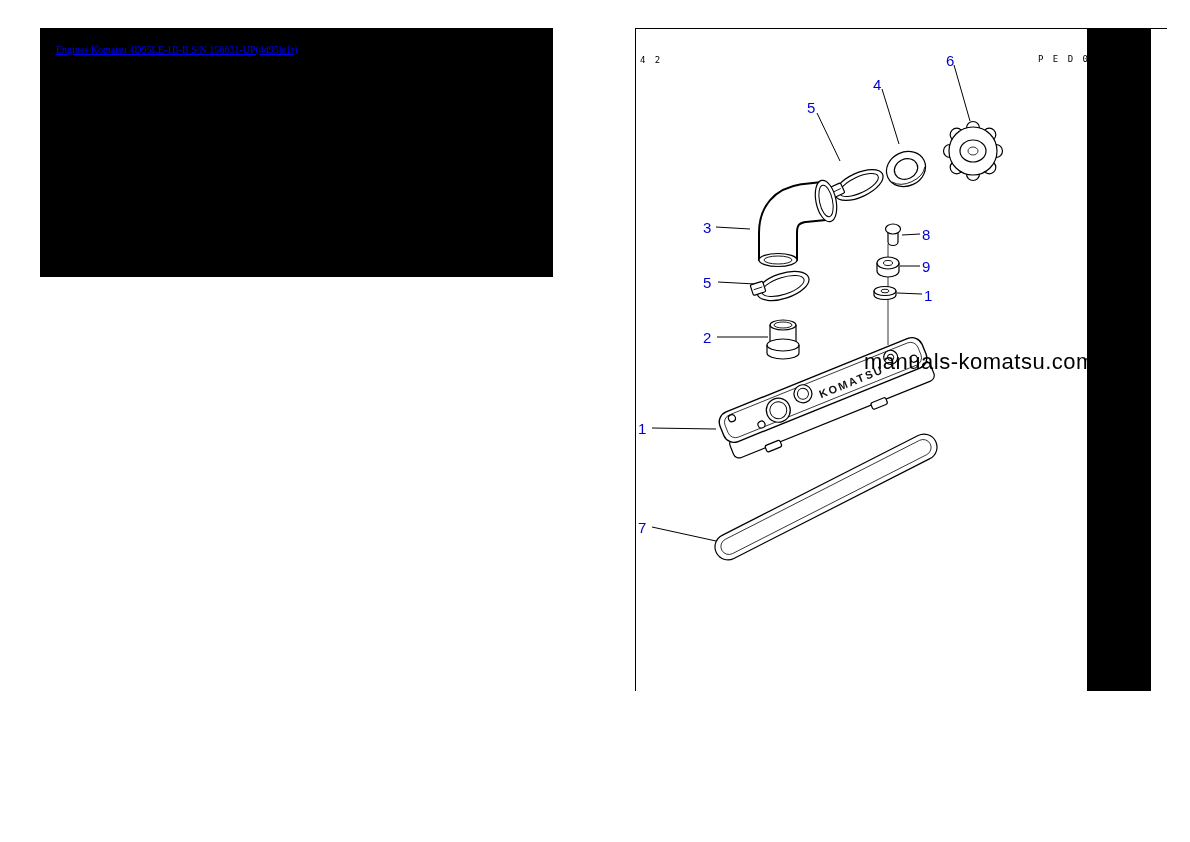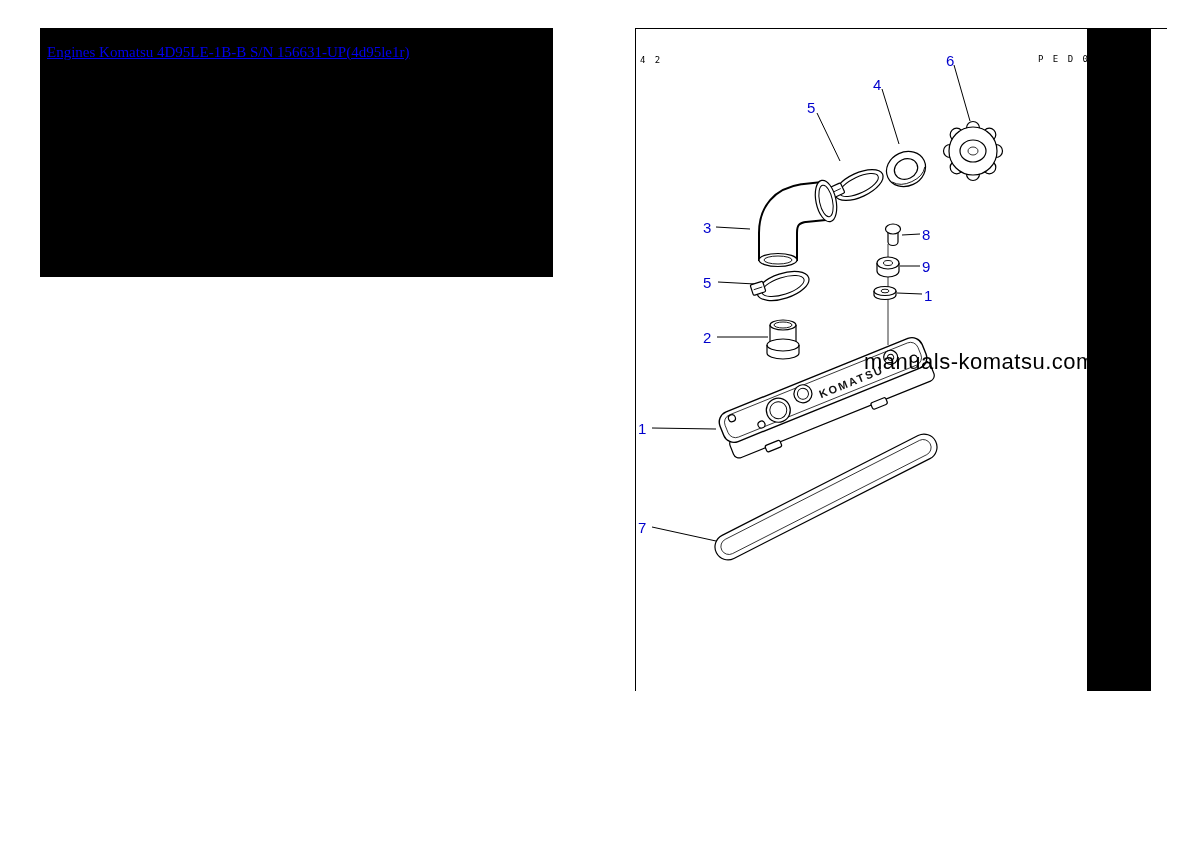--- a/index.html
+++ b/index.html
@@ -5,23 +5,23 @@
   html,body{margin:0;padding:0;background:#ffffff;}
   .page{
     position:relative;width:1190px;height:842px;background:#ffffff;
     font-family:"Liberation Sans",sans-serif;overflow:hidden;
   }
   .top-black-panel{
     position:absolute;left:40px;top:28px;width:513px;height:249px;
     background:#000000;
   }
   .header-link{
-    position:absolute;left:7px;top:16px;
+    position:absolute;left:16px;top:16px;
     font-family:"Liberation Serif",serif;
-    font-size:15px;color:#0000EE;text-decoration:underline;
+    font-size:10px;color:#0000EE;text-decoration:underline;
     white-space:nowrap;cursor:pointer;
   }
   .diagram{
     position:absolute;left:635px;top:28px;width:515px;height:662px;
     border-top:1px solid #000;border-left:1px solid #000;background:#ffffff;padding-left:16px;
   }
   .scan-strip{
     position:absolute;left:451px;top:0;width:64px;height:662px;background:#000000;
   }
   .sheet-num{

